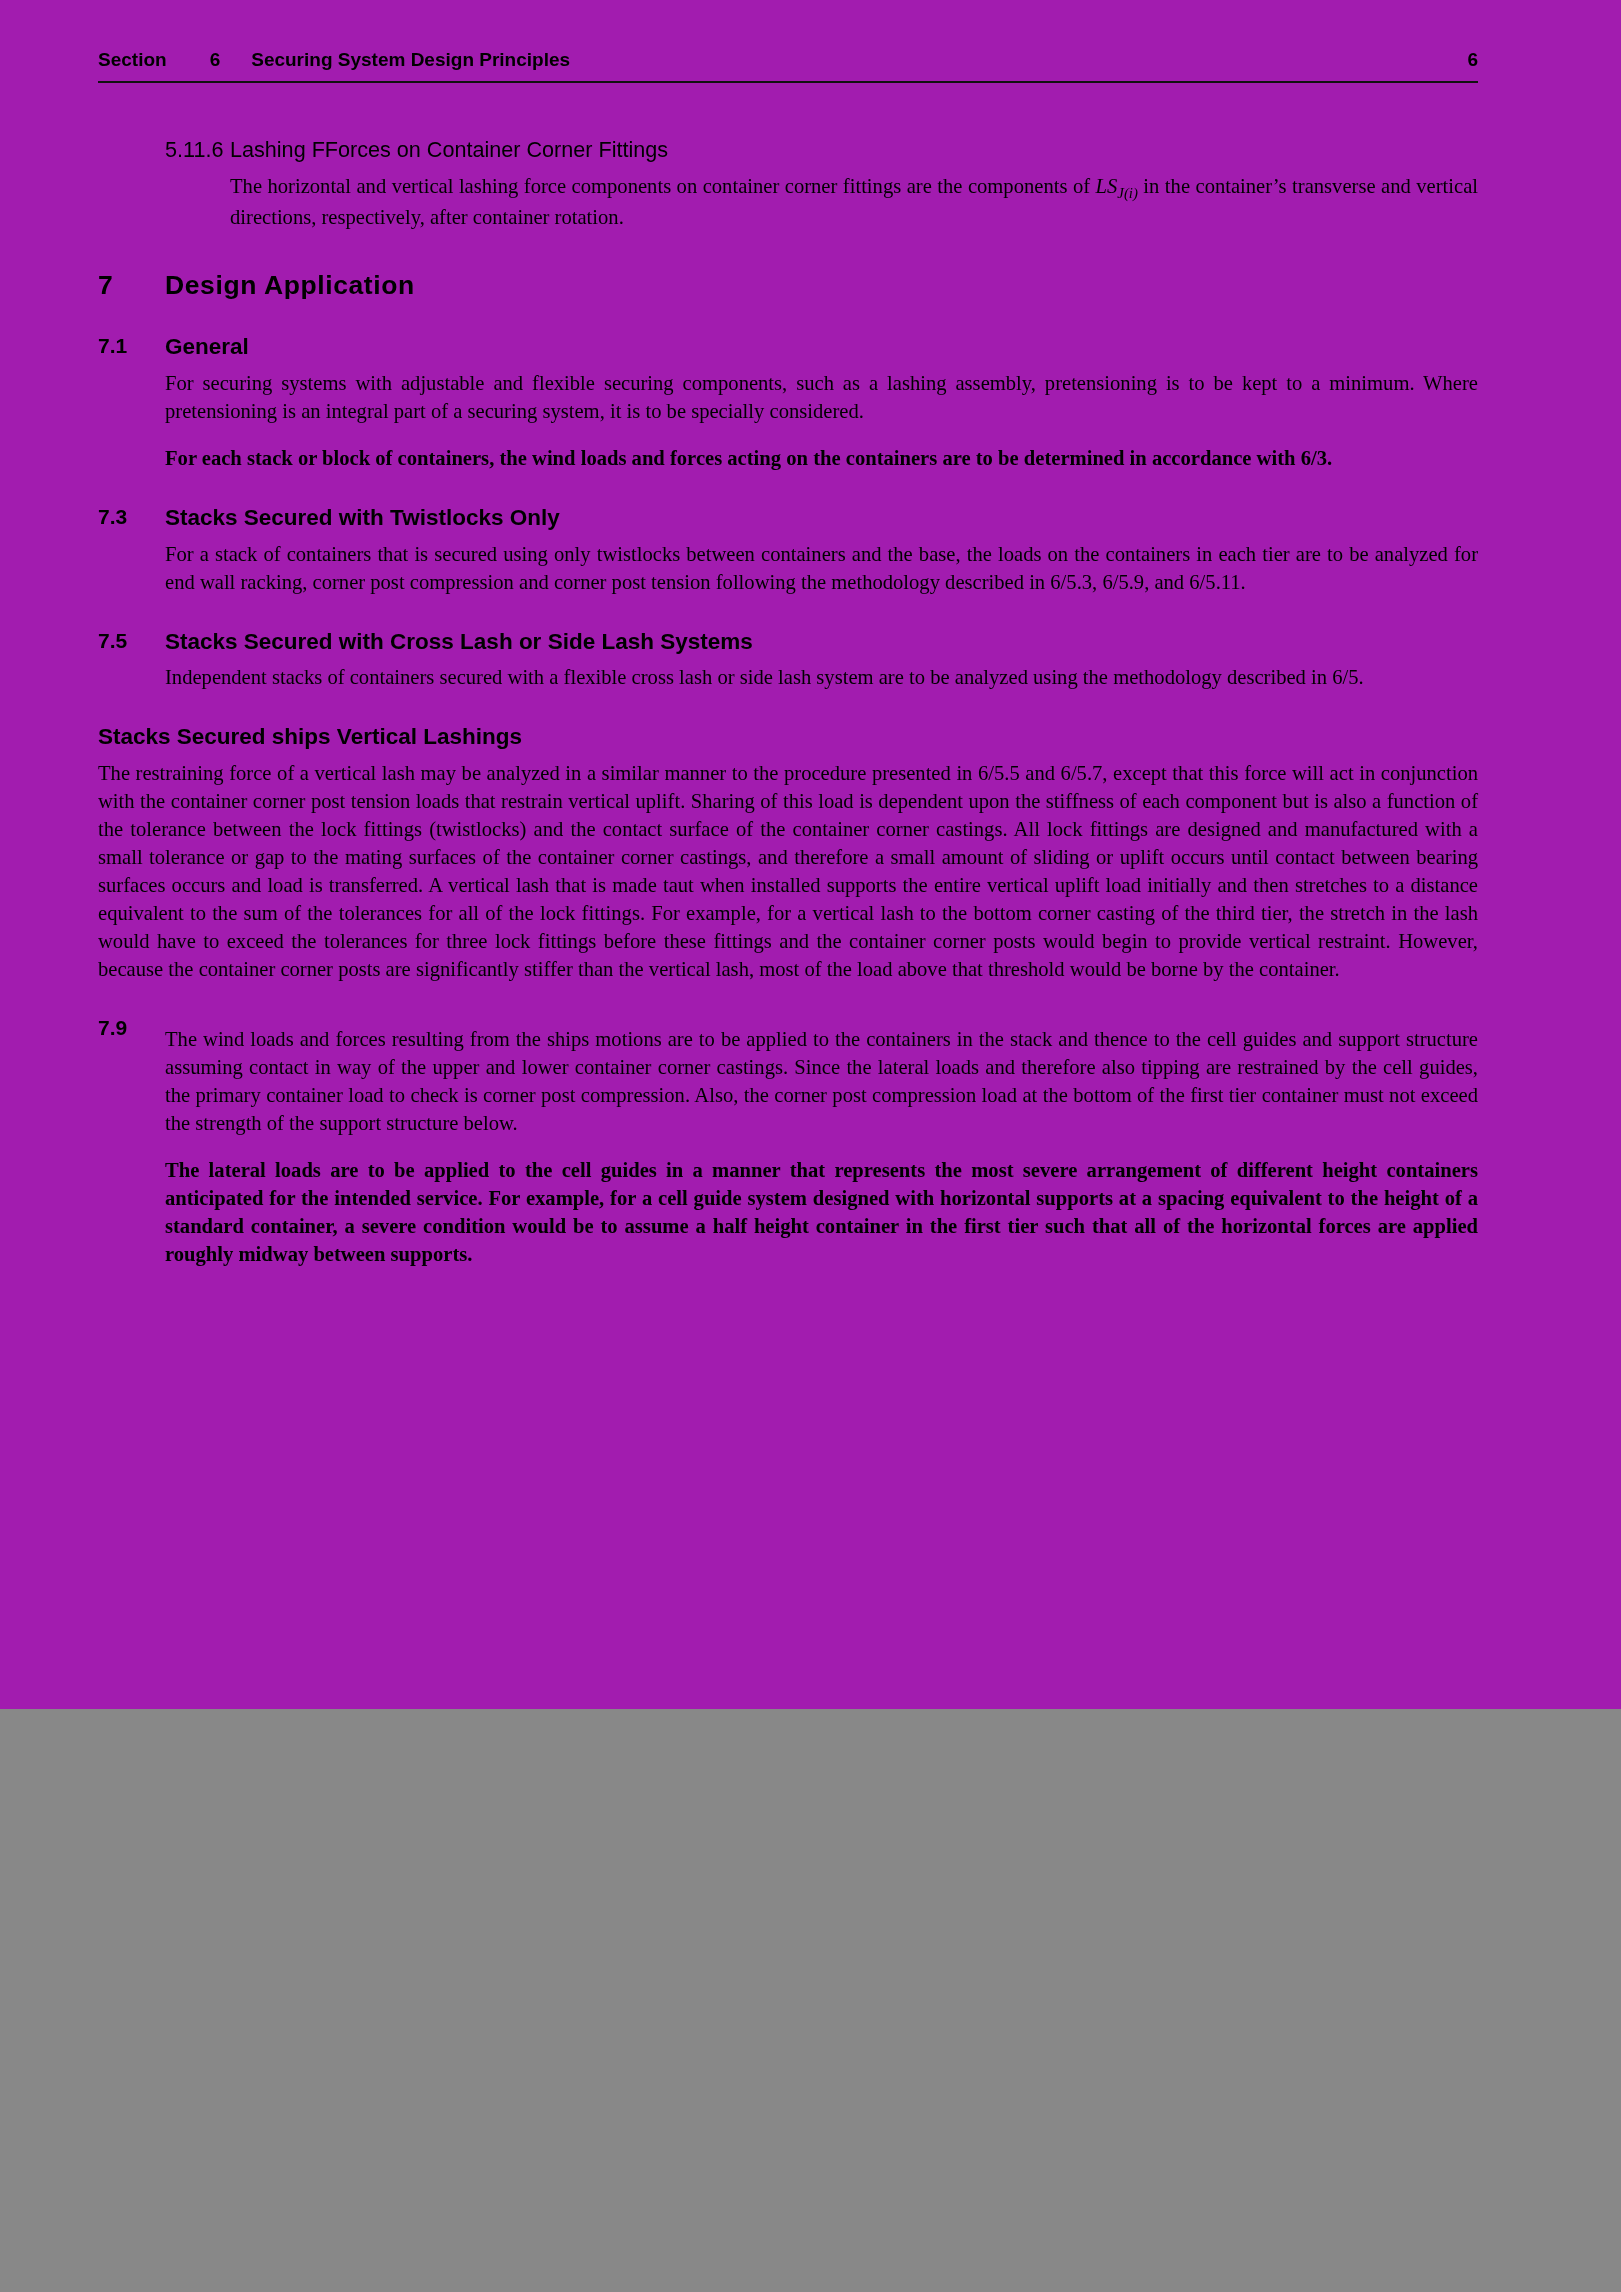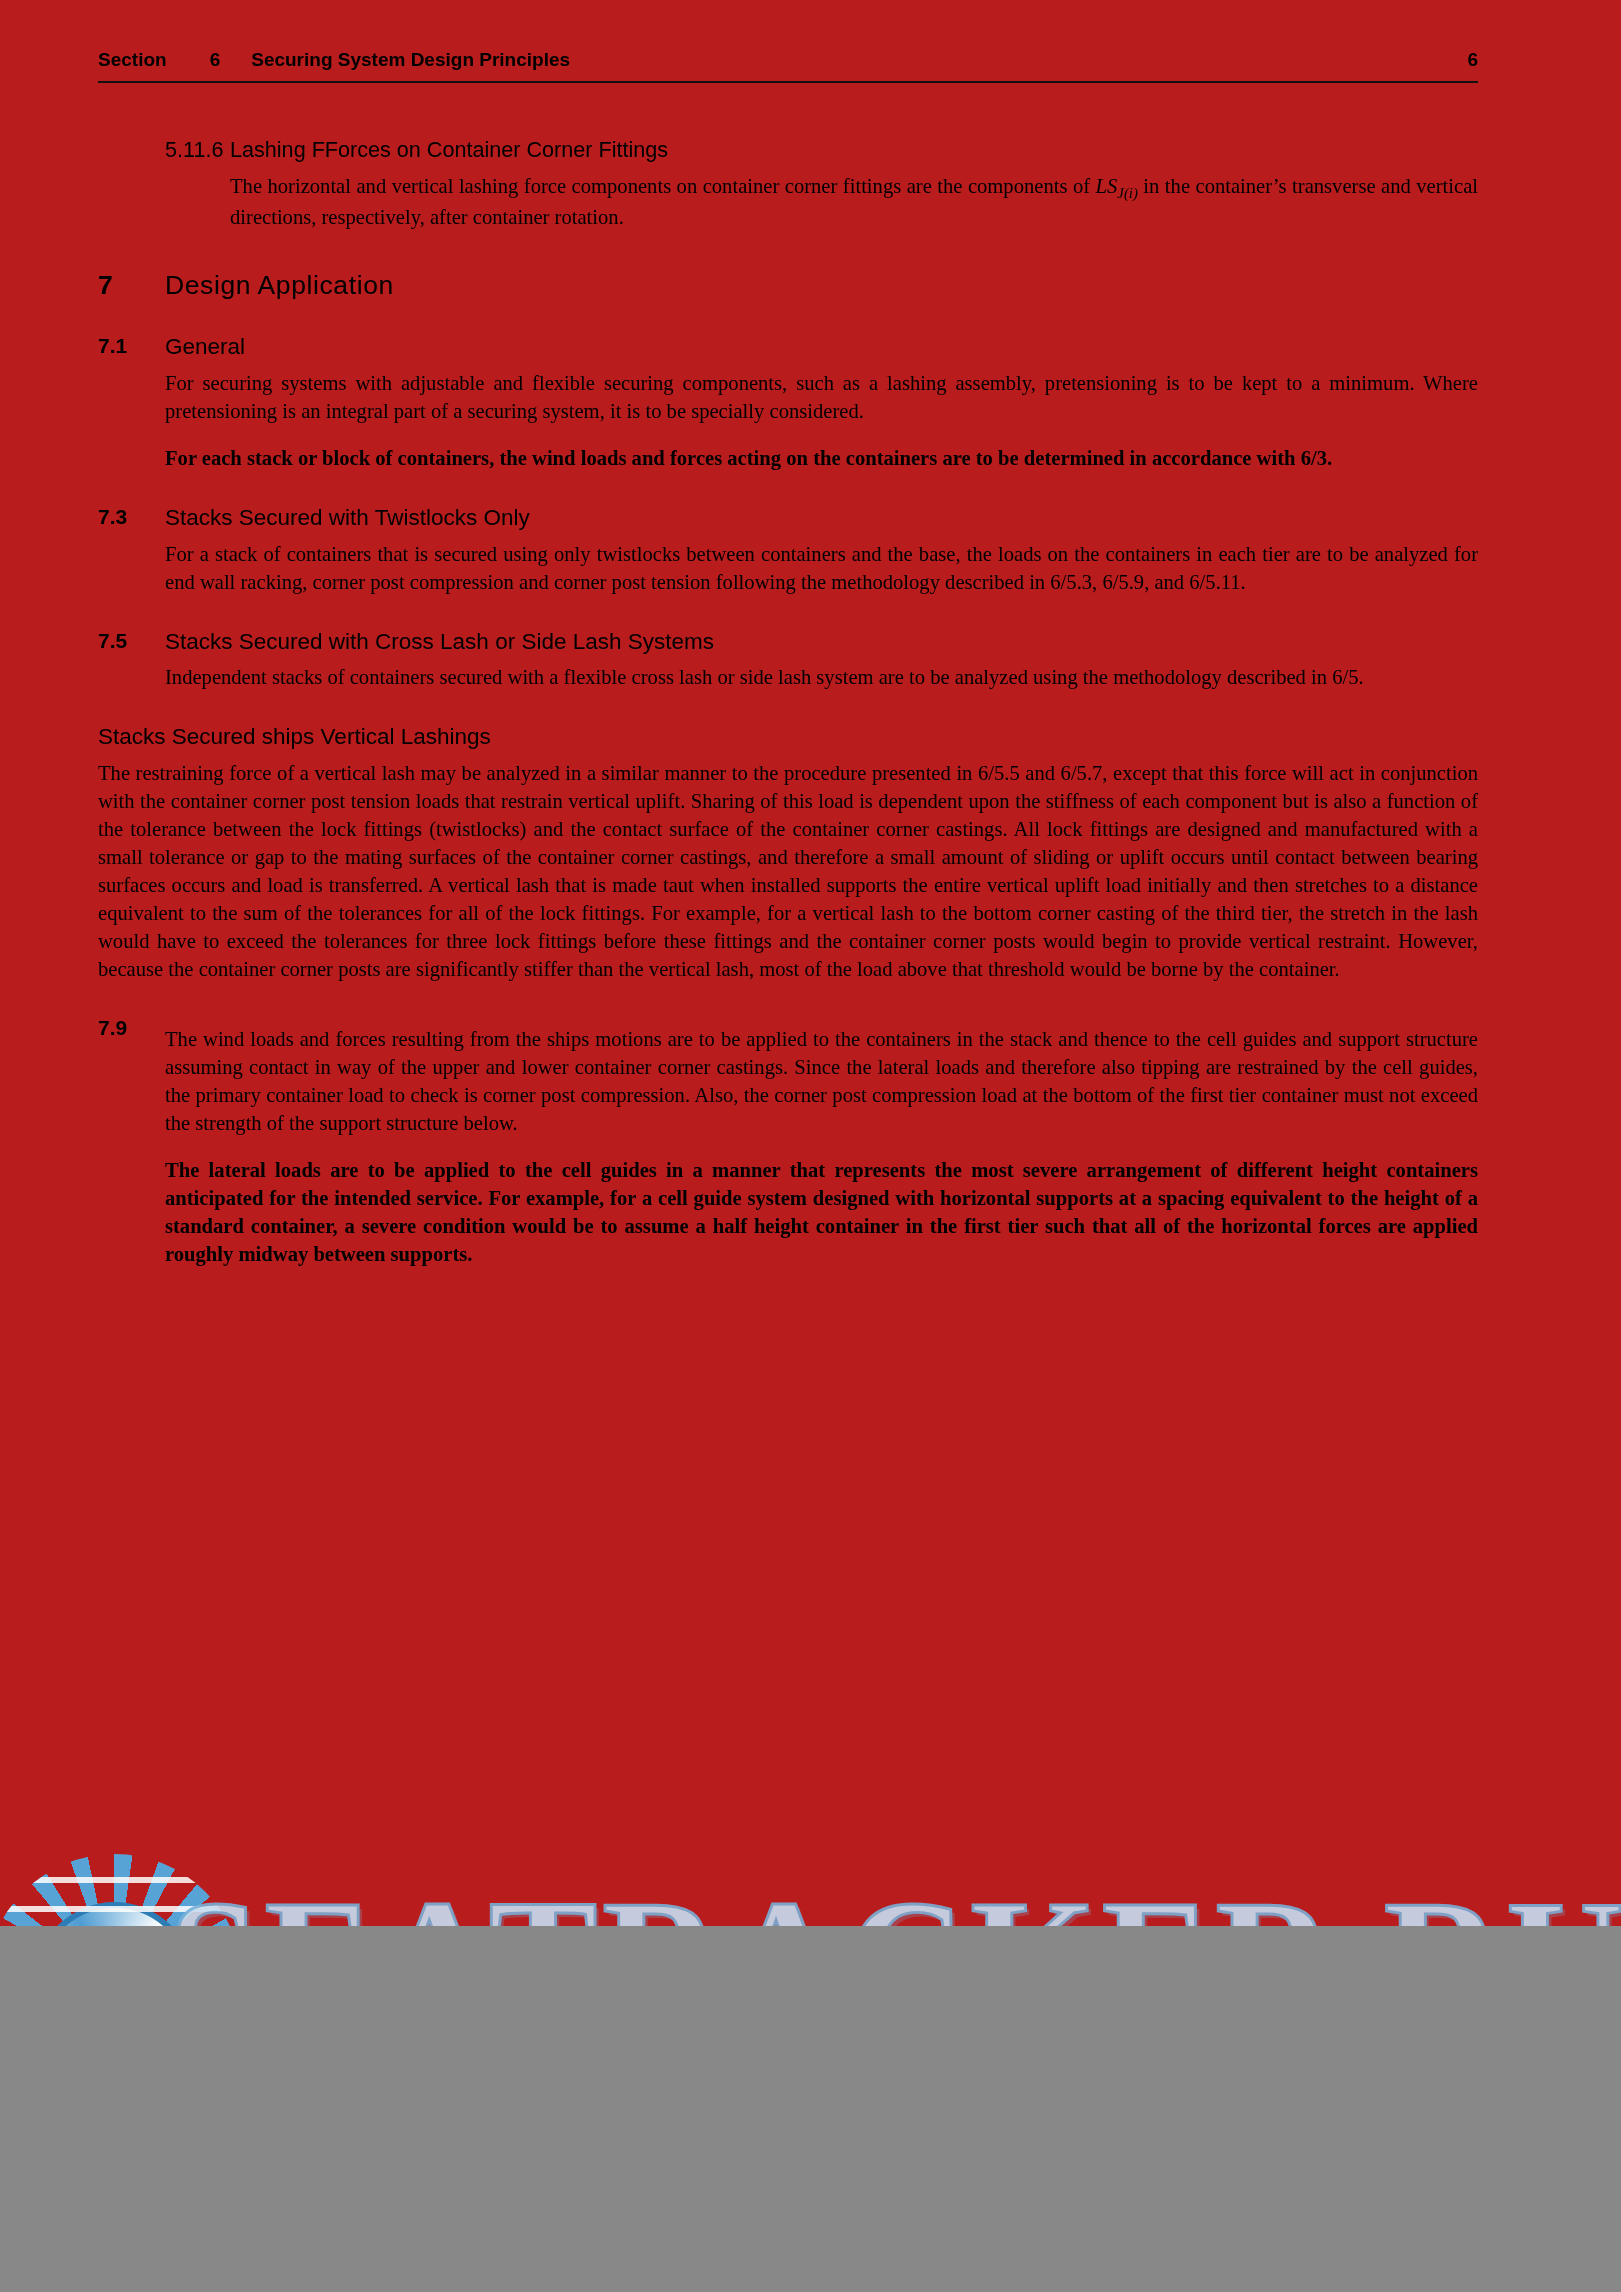--- a/index.html
+++ b/index.html
@@ -1,20 +1,20 @@
 <!DOCTYPE html>
 <html><head>
 <meta charset="utf-8">
 <style>
   html,body { margin:0; padding:0; background:#888; }
   .page {
     position:relative;
-    width:1621px; height:1926px;
+    width:1621px; height:1709px;
     margin:0 auto;
-    background:#b91c1c;
+    background:#a21caf;
     overflow:hidden;
     color:#000;
     font-family:"Liberation Serif", serif;
   }
   
   .header {
     position:absolute; top:49px; left:98px; right:143px;
     display:flex; justify-content:space-between; align-items:baseline;
     font-family:"Liberation Sans", sans-serif; font-weight:bold; font-size:19px;
     border-bottom:2px solid #111; padding-bottom:9.8px;
@@ -33,21 +33,21 @@
   .sub3-body { margin-left:65px; }
   .formula { font-style:italic; }
   .formula sub { font-size:0.72em; }
   
   .sec { display:flex; margin-top:33px; }
   .num-col {
     flex:0 0 67px; font-family:"Liberation Sans", sans-serif;
     font-weight:bold; font-size:21px;
   }
   .sec .main { flex:1; min-width:0; }
-  .sec-title { font-family:"Liberation Sans", sans-serif; font-weight:normal; font-size:22.5px; }
+  .sec-title { font-family:"Liberation Sans", sans-serif; font-weight:bold; font-size:22.5px; }
   .sec.h1 { margin-top:39px; }
   .sec.h1 .num-col, .sec.h1 .sec-title { font-size:26.5px; letter-spacing:0.6px; }
   
   .footer {
     position:absolute; left:145px; right:143px; top:1950px;
     display:flex; justify-content:space-between; align-items:baseline;
     font-family:"Liberation Sans", sans-serif; font-size:18.6px; z-index:2;
   }
   .footer .brand { font-weight:bold; }
   .footer .fpage { font-weight:bold; }

